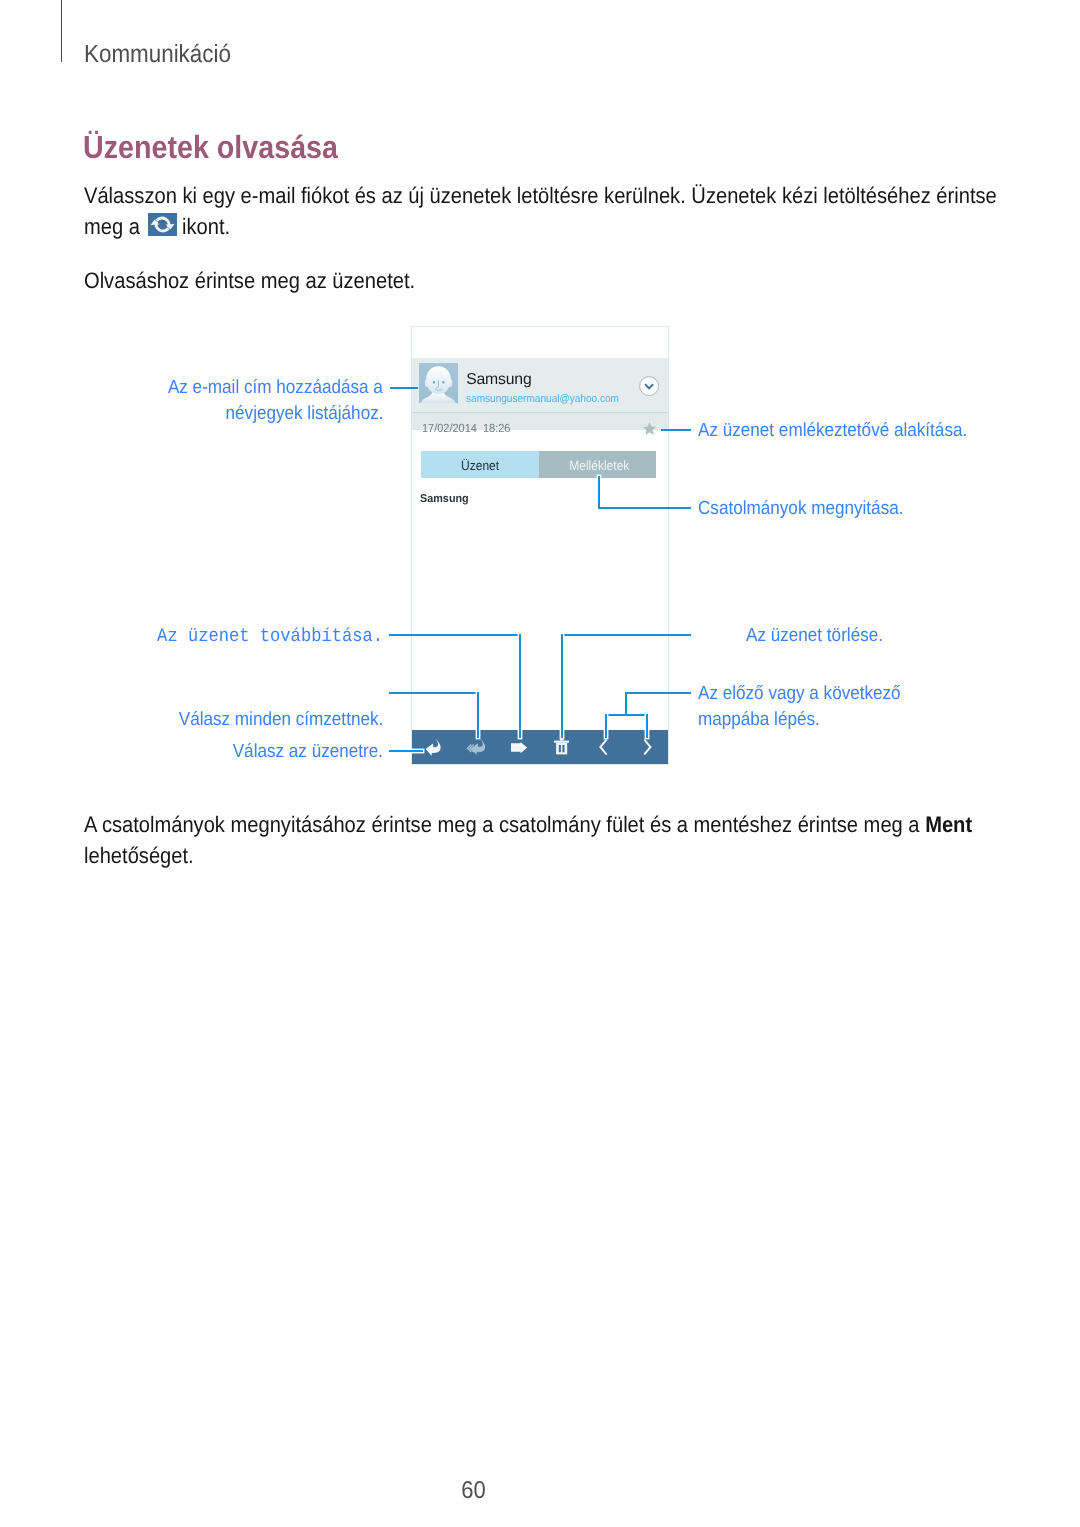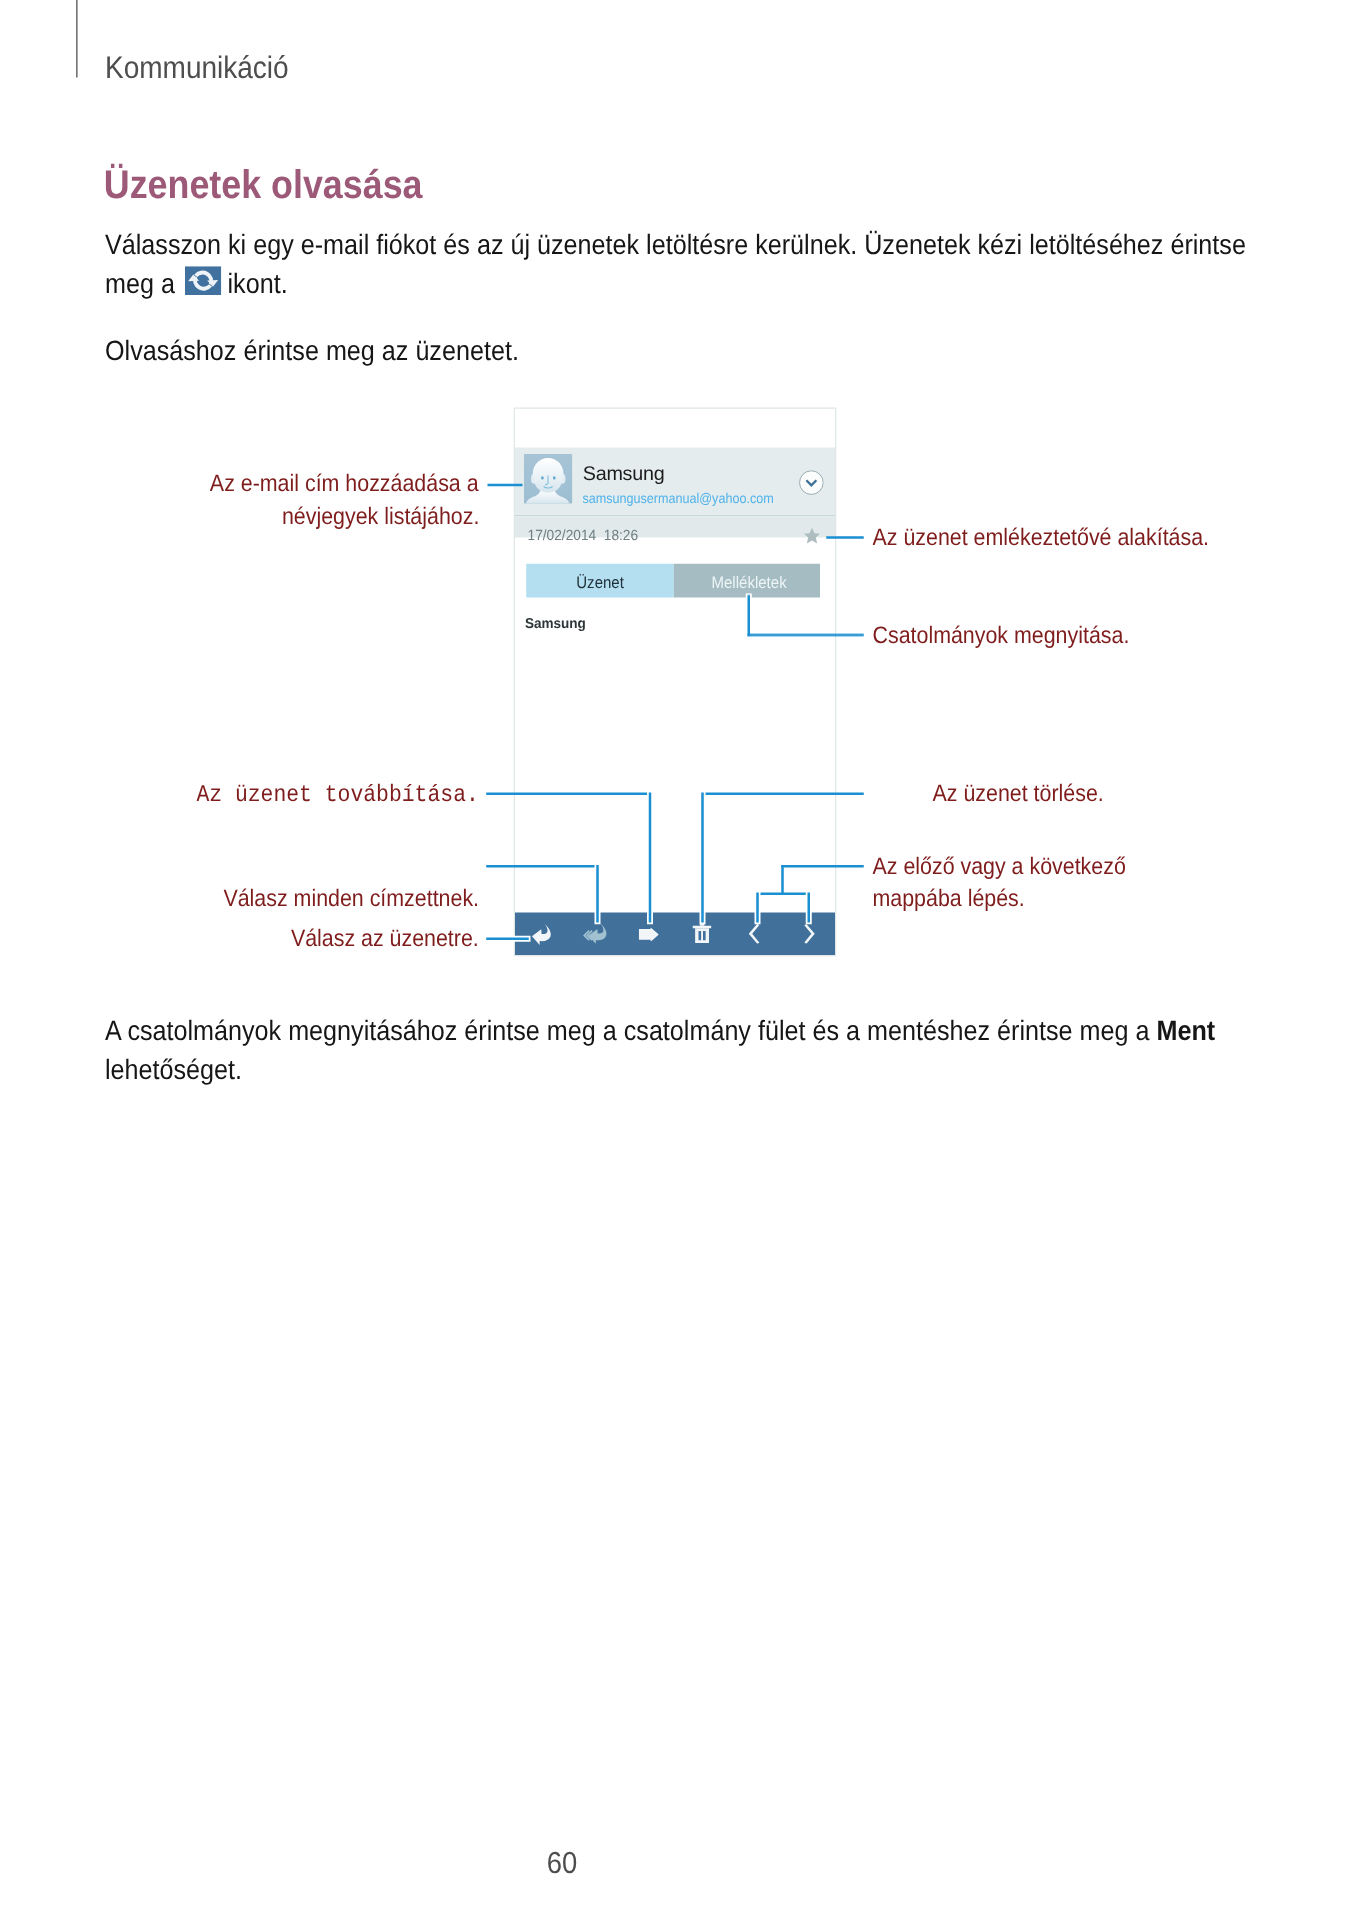--- a/index.html
+++ b/index.html
@@ -67,30 +67,30 @@
 
 #phone-toolbar{position:absolute;left:0;top:403px;width:257px;height:34px;
  background:#41709a;}
 .tb-icon{position:absolute;}
 
 
 .cl{position:absolute;background:#1a8fd1;}
 .cl-h{height:2px;}
 .cl-v{width:2px;}
 .cl-halo{box-shadow:0 0 0 1.4px #ffffff;}
-.ct{position:absolute;font-size:19.03px;color:#7f1d1d;white-space:nowrap;line-height:26px;}
+.ct{position:absolute;font-size:19.03px;color:#3b82f6;white-space:nowrap;line-height:26px;}
 .ct .sc{display:inline-block;transform:scaleX(0.90) translateZ(0);white-space:nowrap;}
 .ct-r .sc{transform-origin:left center;}
 .ct-l .sc{transform-origin:right center;}
 .ct-r{text-align:left;}
 .ct-l{text-align:right;}
 
 
 #page-number{position:absolute;left:0;top:1477px;width:900px;text-align:center;
- font-size:24.4px;color:#4e4e4e;}
+ font-size:24.4px;color:#4e4e4e;padding-left:24px;}
 #page-number .sc{display:inline-block;transform:scaleX(0.90) translateZ(0);}
 </style>
 </head>
 <body>
 
 <div id="page">
 
   <div id="chapter-rule"></div>
   <div id="chapter-label">Kommunikáció</div>
 

